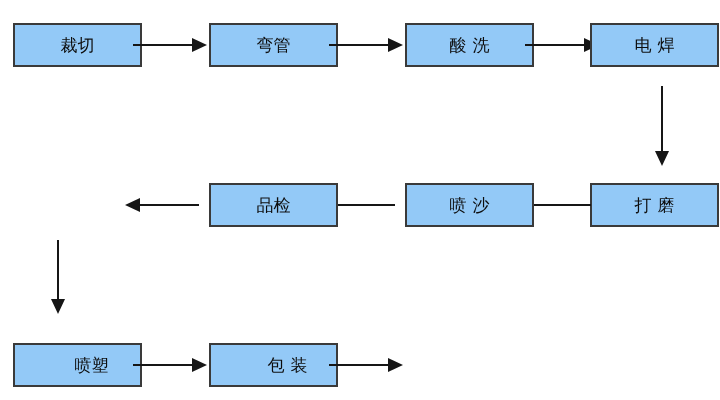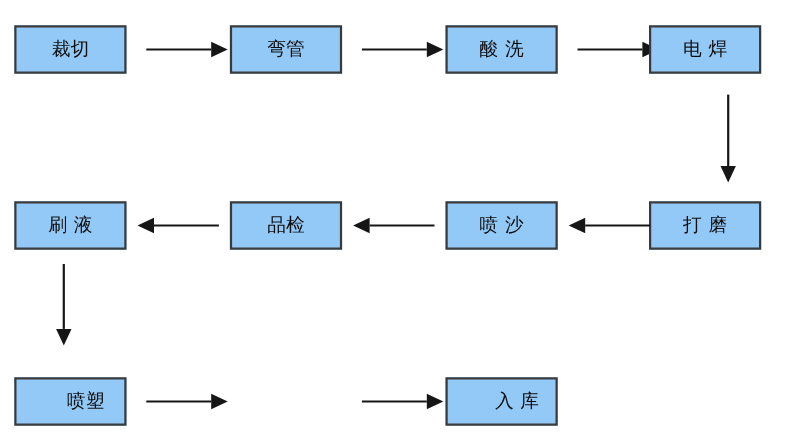--- a/index.html
+++ b/index.html
@@ -17,21 +17,21 @@
   #flowchart {
     position: relative;
     width: 720px;
     height: 400px;
     background: #ffffff;
   }
   
   .node {
     position: absolute;
     box-sizing: border-box;
-    width: 102px;
+    width: 129px;
     height: 44px;
     background: #93c9f7;
     border: 2px solid #3a3a3a;
     display: flex;
     align-items: center;
     justify-content: center;
     color: #0d0d0d;
     font-size: 17px;
     line-height: 1;
     white-space: nowrap;
@@ -149,47 +149,44 @@
     <span class="label">品检</span>
   </div>
 
   <div class="conn" style="left:124px; top:194px;">
     <svg width="84" height="22" viewBox="0 0 84 22" aria-hidden="true">
       <line class="stroke" x1="75" y1="11" x2="16" y2="11"></line>
       <polygon class="head" points="16,4 16,18 1,11"></polygon>
     </svg>
   </div>
 
-  <div class="node c1 r2 spaced">
-    <span class="label">刷液</span>
-  </div>
 
   <div class="conn" style="left:45px; top:227px;">
     <svg width="26" height="100" viewBox="0 0 26 100" aria-hidden="true">
       <line class="stroke" x1="13" y1="13" x2="13" y2="72"></line>
       <polygon class="head" points="6,72 20,72 13,87"></polygon>
     </svg>
   </div>
 
   <div class="node c1 r3">
     <span class="label">喷塑</span>
   </div>
 
   <div class="conn" style="left:124px; top:354px;">
     <svg width="84" height="22" viewBox="0 0 84 22" aria-hidden="true">
       <line class="stroke" x1="9" y1="11" x2="68" y2="11"></line>
       <polygon class="head" points="68,4 83,11 68,18"></polygon>
     </svg>
   </div>
 
+  <div class="node c2 r3 spaced">
+    <span class="label">包装</span>
+  </div>
 
   <div class="conn" style="left:320px; top:354px;">
     <svg width="84" height="22" viewBox="0 0 84 22" aria-hidden="true">
       <line class="stroke" x1="9" y1="11" x2="68" y2="11"></line>
       <polygon class="head" points="68,4 83,11 68,18"></polygon>
     </svg>
   </div>
 
-  <div class="node c3 r3 spaced">
-    <span class="label">入库</span>
-  </div>
 
 </div>
 
 </body></html>

